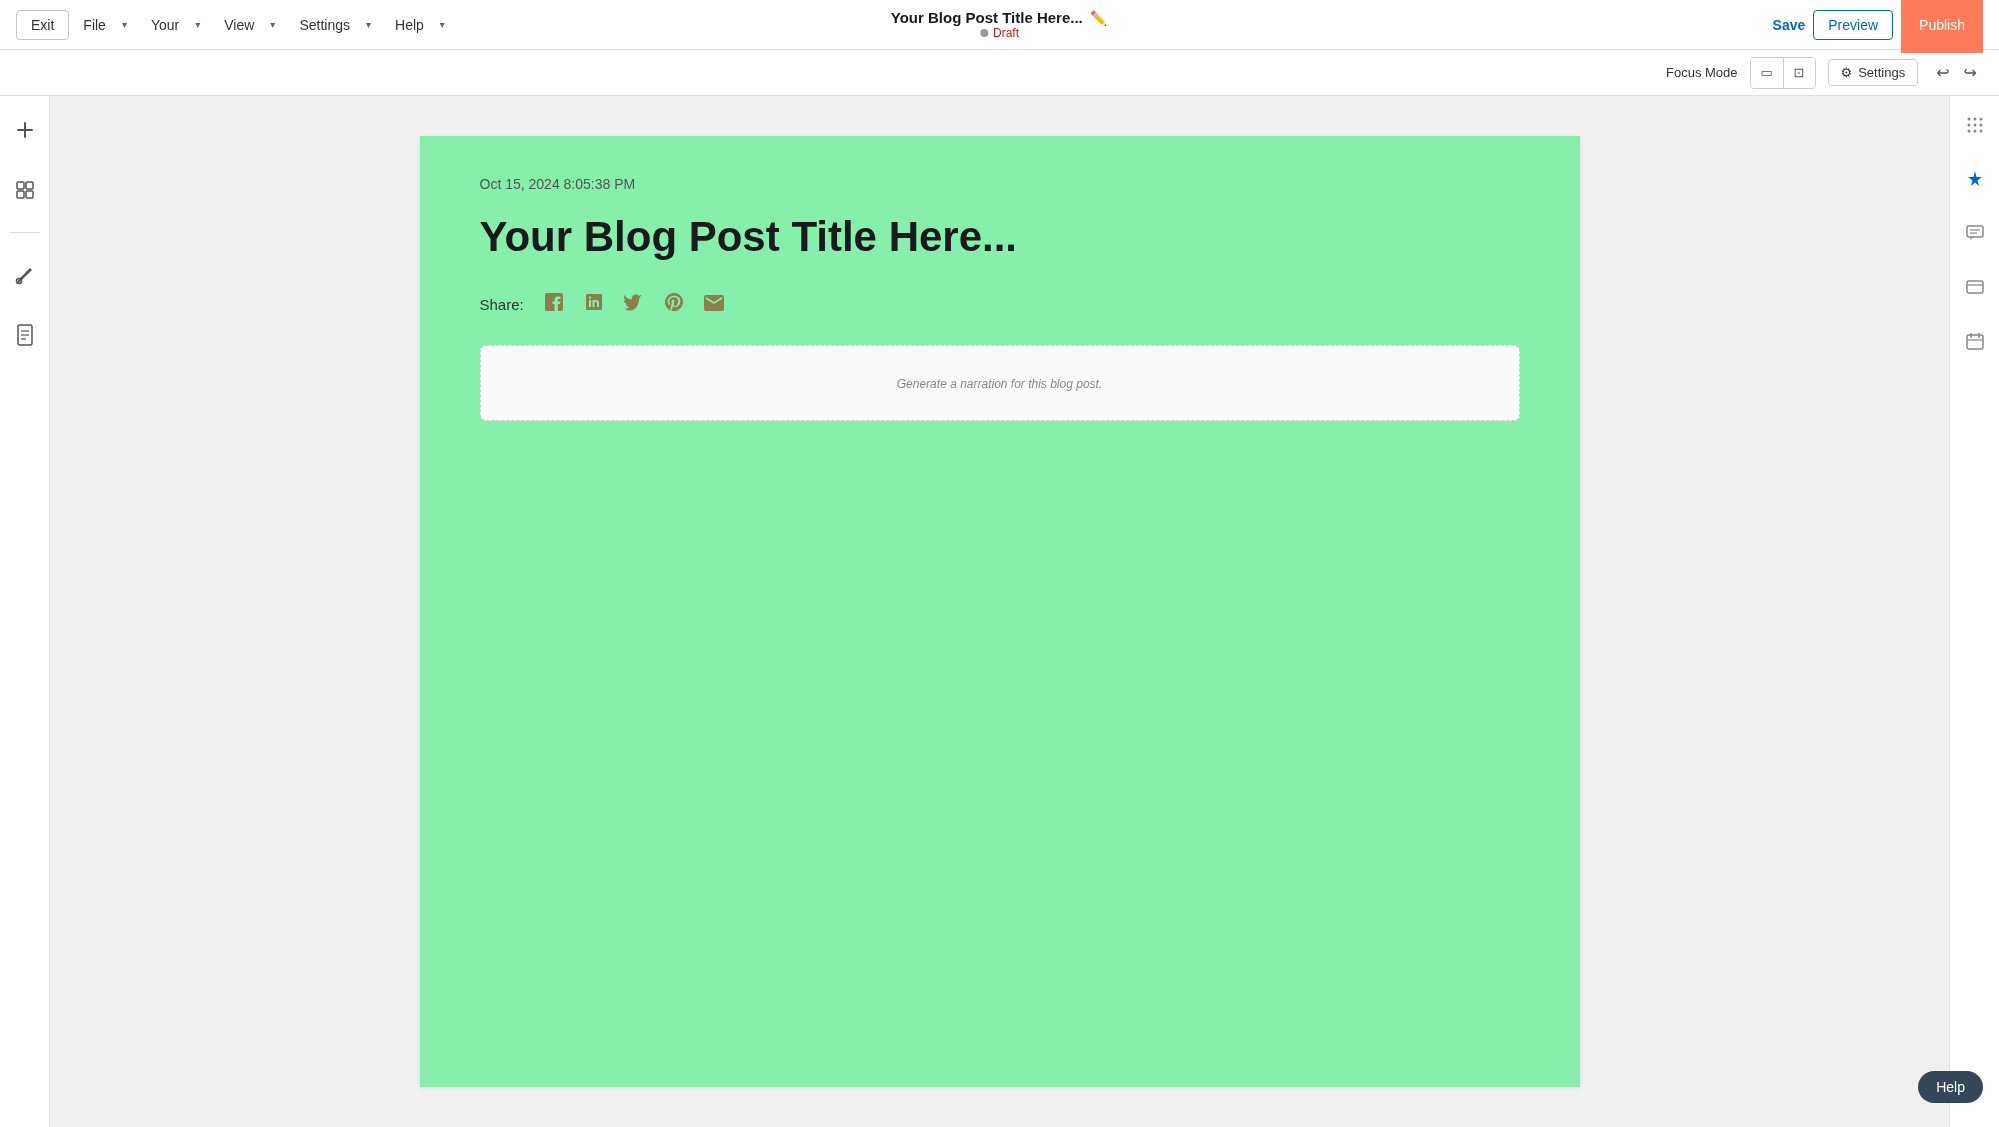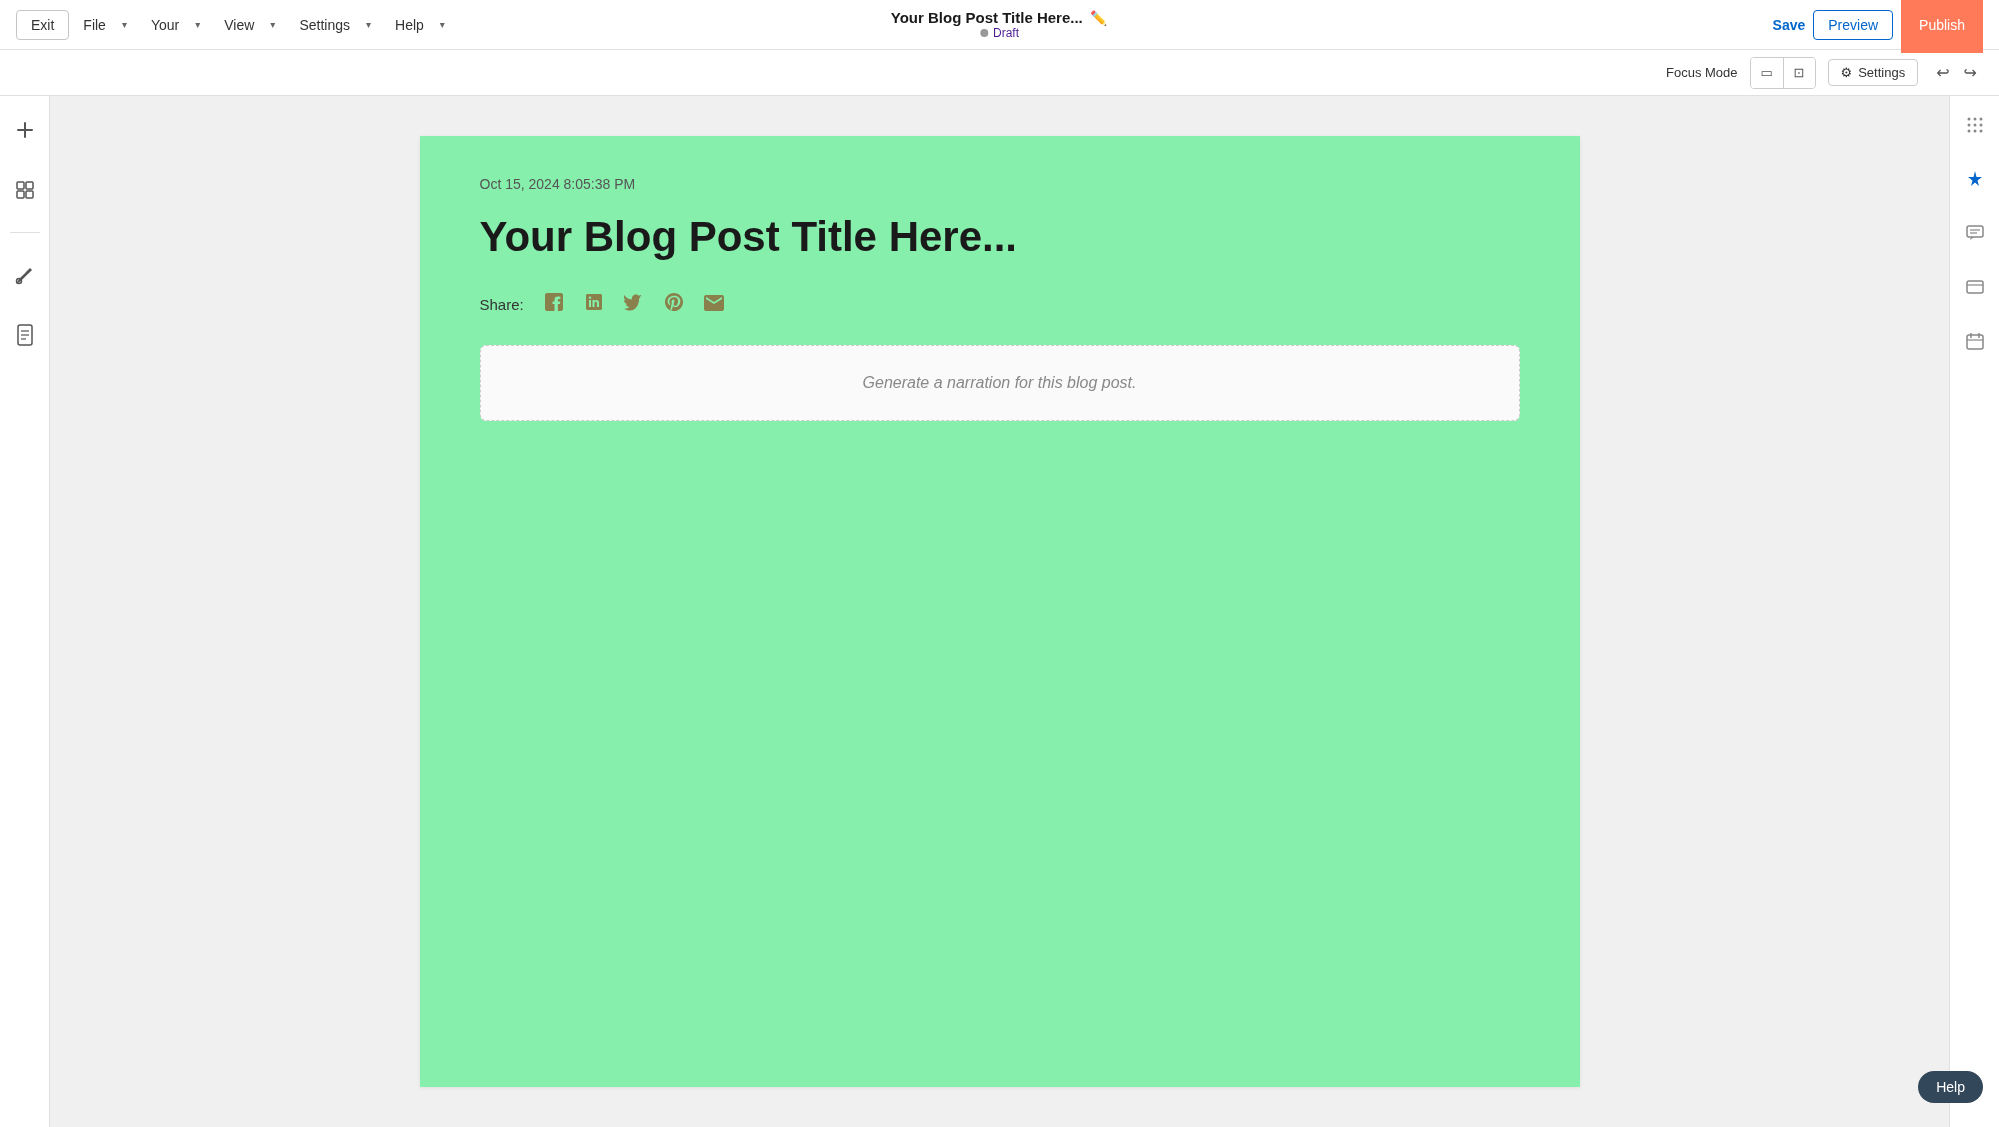--- a/index.html
+++ b/index.html
@@ -76,21 +76,21 @@
     .edit-icon {
       color: #666;
       font-size: 14px;
       cursor: pointer;
     }
     .draft-badge {
       display: flex;
       align-items: center;
       gap: 5px;
       font-size: 12px;
-      color: #4c1d95;
+      color: #b91c1c;
     }
     .draft-dot {
       width: 8px;
       height: 8px;
       background: #999;
       border-radius: 50%;
       display: inline-block;
     }
     .nav-right {
       margin-left: auto;
@@ -280,21 +280,21 @@
     }
     .narration-box {
       border: 1.5px dashed #ccc;
       border-radius: 6px;
       padding: 28px;
       text-align: center;
       margin-bottom: 0;
       background: #fafafa;
     }
     .narration-text {
-      font-size: 16px;
+      font-size: 12px;
       color: #888;
       font-style: italic;
     }
     .content-editor-box {
       border: none;
       background: #f7f7f7;
       border-radius: 0 0 6px 6px;
       min-height: 360px;
       display: flex;
       flex-direction: column;

